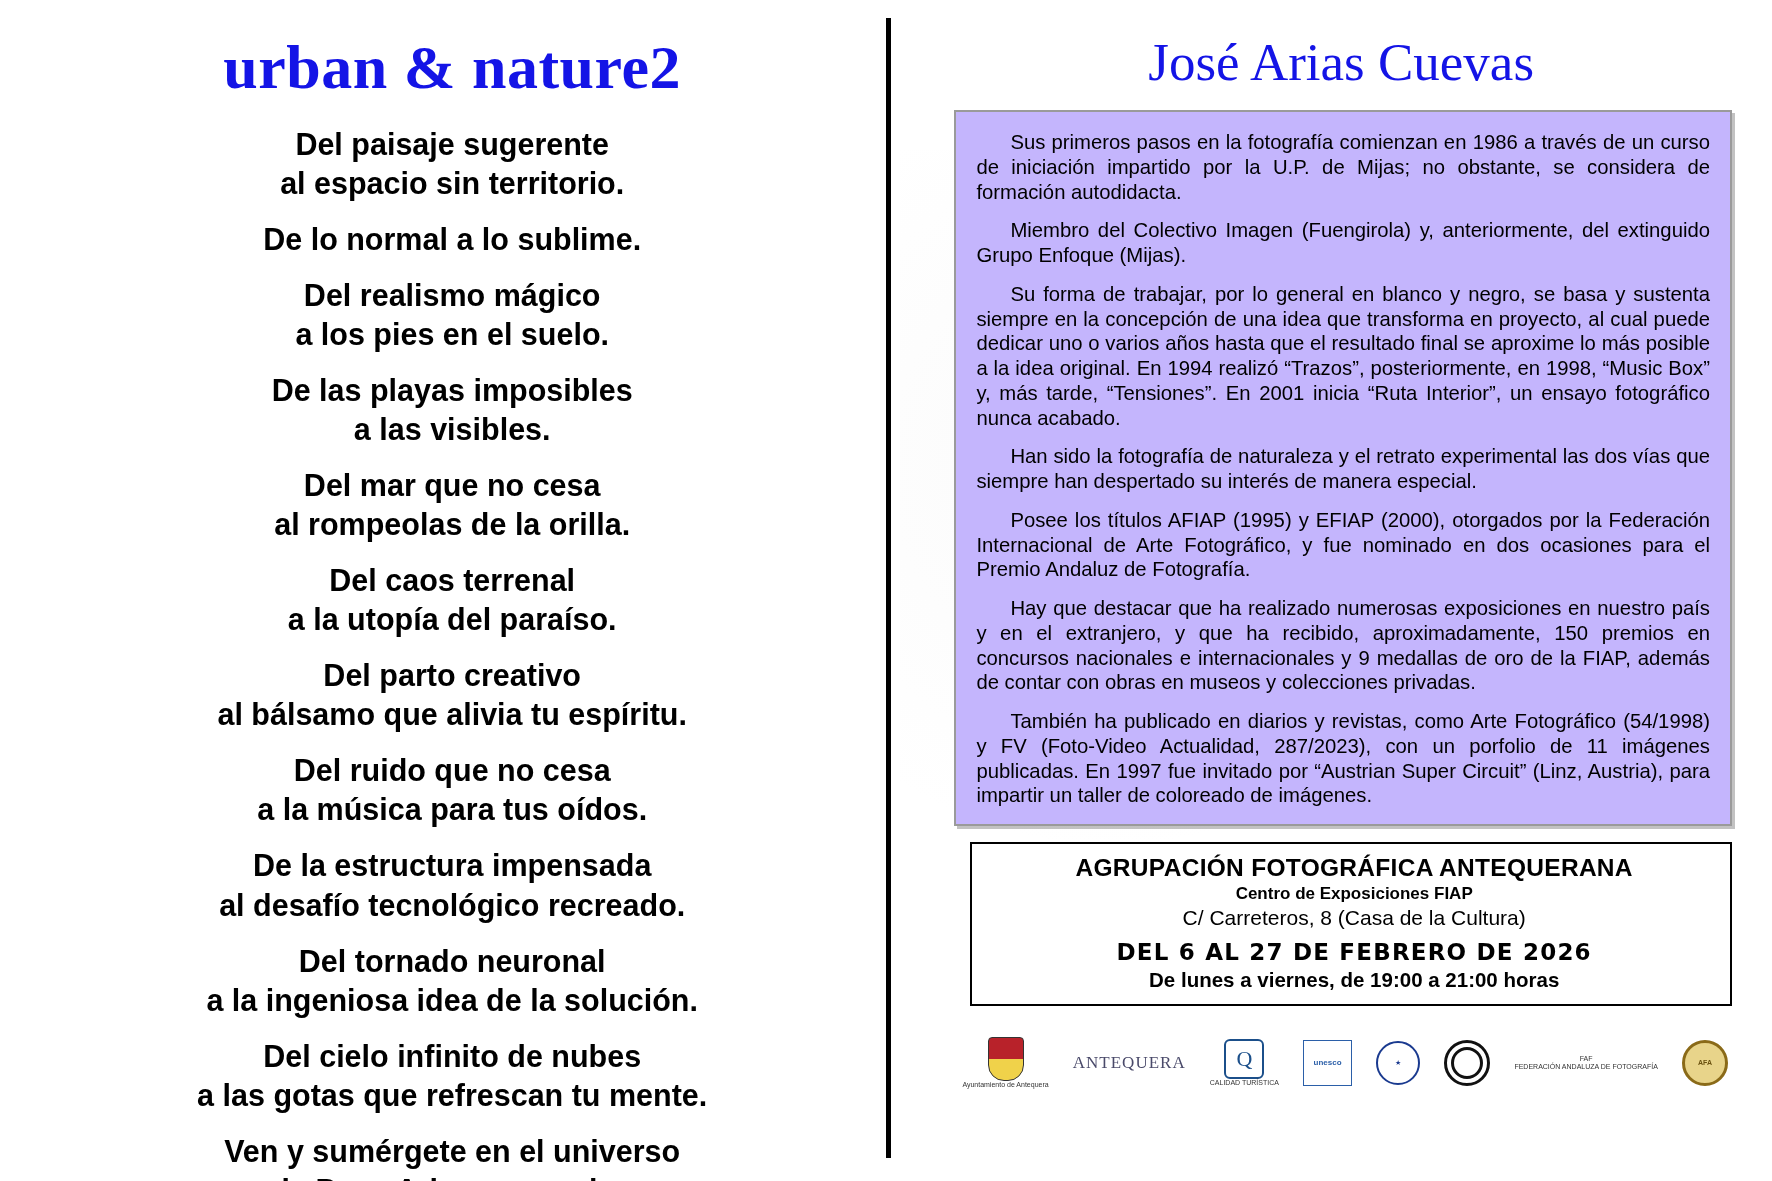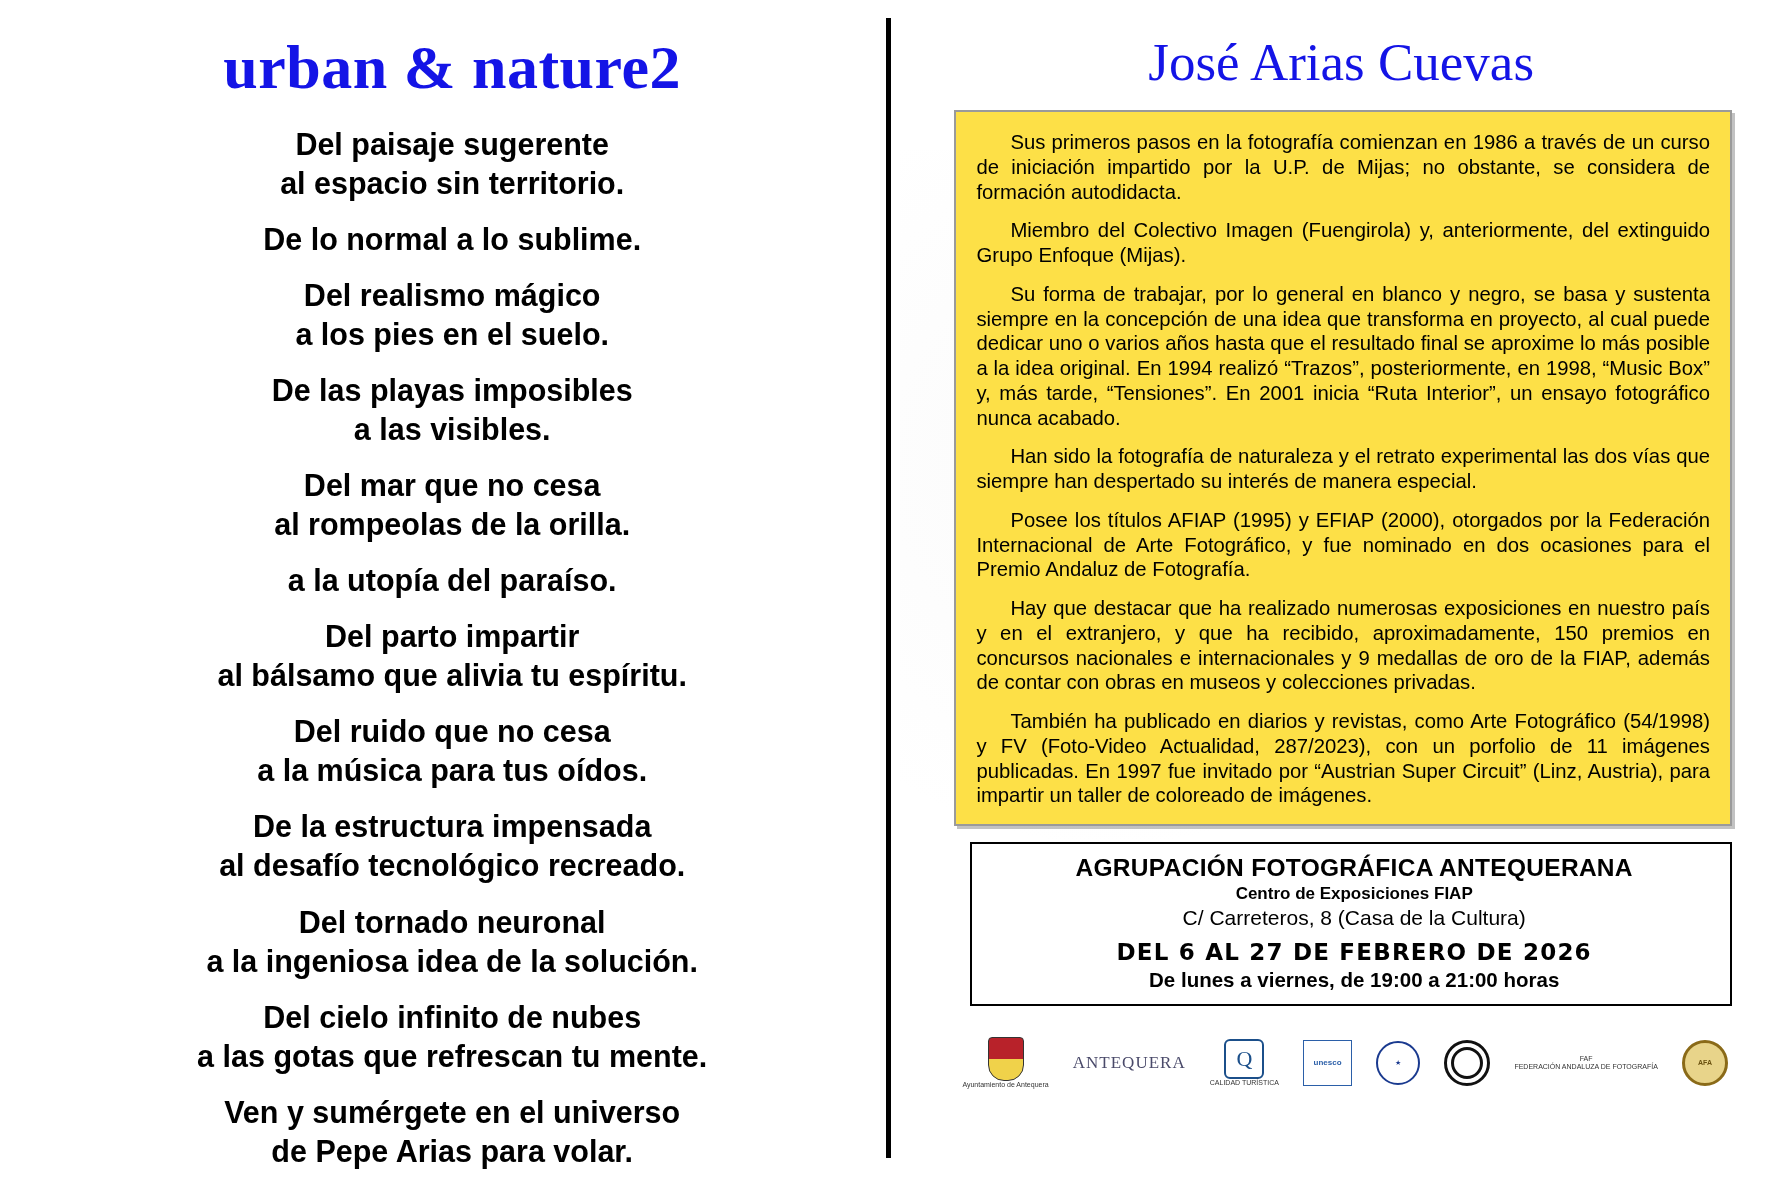--- a/index.html
+++ b/index.html
@@ -70,21 +70,21 @@
   .author-title {
     color: #1414e6;
     font-family: "Liberation Serif", serif;
     font-weight: normal;
     font-size: 53px;
     text-align: center;
     margin-top: 32px;
   }
   .bio-box {
     margin: 18px 18px 0 22px;
-    background: #fde047;
+    background: #c4b5fd;
     border: 2px solid #9a9a9a;
     box-shadow: 3px 3px 0 rgba(120,120,120,0.45);
     padding: 18px 20px 16px 20px;
     box-sizing: border-box;
   }
   .bio-box p {
     margin: 0 0 14px 0;
     text-align: justify;
     font-size: 20.3px;
     line-height: 1.22;
@@ -237,24 +237,25 @@
       </div>
       <div class="stanza">
         <div>De las playas imposibles</div>
         <div>a las visibles.</div>
       </div>
       <div class="stanza">
         <div>Del mar que no cesa</div>
         <div>al rompeolas de la orilla.</div>
       </div>
       <div class="stanza">
+        <div>Del caos terrenal</div>
         <div>a la utopía del paraíso.</div>
       </div>
       <div class="stanza">
-        <div>Del parto impartir</div>
+        <div>Del parto creativo</div>
         <div>al bálsamo que alivia tu espíritu.</div>
       </div>
       <div class="stanza">
         <div>Del ruido que no cesa</div>
         <div>a la música para tus oídos.</div>
       </div>
       <div class="stanza">
         <div>De la estructura impensada</div>
         <div>al desafío tecnológico recreado.</div>
       </div>

